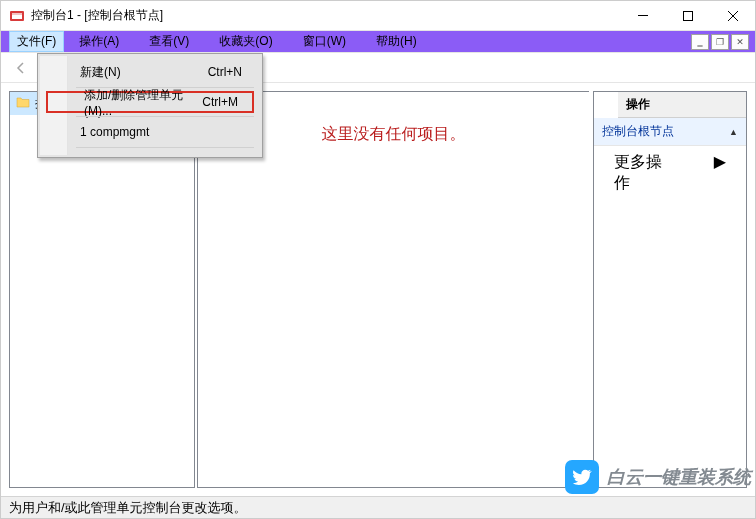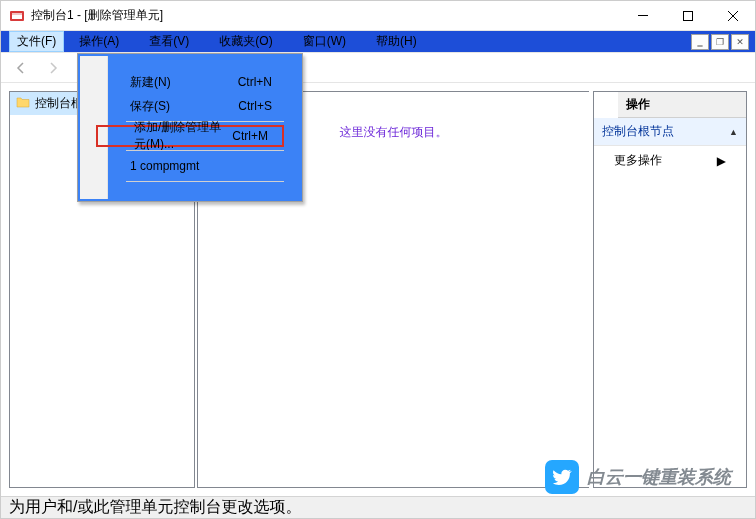--- a/index.html
+++ b/index.html
@@ -4,66 +4,66 @@
 <style>
 * { margin: 0; padding: 0; box-sizing: border-box; font-family: "Microsoft YaHei", "SimSun", sans-serif; }
 body { width: 756px; height: 519px; background: #fff; position: relative; overflow: hidden; border: 1px solid #ccc; }
 
 .titlebar { height: 30px; background: #fff; display: flex; align-items: center; padding-left: 8px; border-bottom: 1px solid #e5e5e5; }
 .titlebar .icon { width: 16px; height: 16px; margin-right: 6px; }
 .titlebar .title { font-size: 12px; flex: 1; color: #000; }
 .titlebar .winbtn { width: 45px; height: 30px; display: flex; align-items: center; justify-content: center; font-size: 14px; color: #000; }
 .titlebar .close { font-size: 16px; }
 
-.menubar { height: 22px; background: #1d4ed8; display: flex; align-items: center; padding-left: 8px; border-bottom: 1px solid #e5e5e5; position: relative; }
+.menubar { height: 22px; background: #8b5cf6; display: flex; align-items: center; padding-left: 8px; border-bottom: 1px solid #e5e5e5; position: relative; }
 .menu-item { padding: 2px 15px; font-size: 12px; color: #000; cursor: default; }
 .menu-item.active { background: #cce8ff; border: 1px solid #99d1ff; padding: 1px 7px; }
 .mdi-buttons { margin-left: auto; display:flex; gap:2px; padding-right:6px; align-items:center; }
 .mdi-buttons .mdi { width:18px; height:16px; border:1px solid #a0a0a0; display:flex; align-items:center; justify-content:center; font-size:9px; color:#555; background:#fdfdfd;}
 
 .toolbar { height: 30px; background: #fff; display: flex; align-items: center; padding: 0 8px; gap: 8px; border-bottom: 1px solid #e5e5e5; position: relative; }
 .tool-arrow { width: 24px; height: 22px; display: flex; align-items: center; justify-content: center; color: #888; border:1px solid transparent; }
 
 .workspace { position: absolute; top: 82px; left: 0; right: 0; bottom: 22px; display: flex; }
 .tree-panel { width: 186px; border: 1px solid #828790; margin: 8px 0 8px 8px; background: #fff; position: relative; }
 .tree-item { display: flex; align-items: center; padding: 3px 6px; background: #cce8ff; font-size: 12px; gap: 5px; }
 .content-panel { flex: 1; margin: 8px 2px; border-top: 1px solid #828790; border-bottom: 1px solid #828790; border-left:1px solid #828790; background: #fff; display: flex; align-items:flex-start; justify-content: center; padding-top: 32px; }
-.empty-msg { font-size: 12px; color: #6d28d9; }
+.empty-msg { font-size: 16px; color: #b91c1c; }
 .actions-panel { width: 154px; margin: 8px 8px 8px 2px; border: 1px solid #828790; background: #fff; }
 .actions-head { background: #f0f0f0; padding: 4px 8px; font-size: 12px; font-weight: bold; border-bottom: 1px solid #d0d0d0; margin-left: 24px; }
 .actions-sub { background: #fff; padding: 5px 8px; font-size: 12px; border-bottom: 1px solid #e6e6e6; display:flex; justify-content:space-between; align-items:center; color:#003399; background:#eaf3ff;}
 .actions-sub .triangle{ font-size:9px; color:#333; }
-.actions-link { padding: 6px 20px; font-size: 12px; display:flex; justify-content:space-between; align-items:center;gap:48px;}
+.actions-link { padding: 6px 20px; font-size: 16px; display:flex; justify-content:space-between; gap:48px;}
 
-.dropdown { position: absolute; left: 36px; top: 52px; width: 226px; background: #3b82f6; border: 1px solid #a0a0a0; box-shadow: 2px 3px 3px rgba(0,0,0,.25); z-index: 100; padding:16px;margin-left:40px;}
+.dropdown { position: absolute; left: 36px; top: 52px; width: 226px; background: #e5e5e5; border: 1px solid #a0a0a0; box-shadow: 2px 3px 3px rgba(0,0,0,.25); z-index: 100; padding:6px;}
 .dd-gutter { position:absolute; left:2px; top:2px; bottom:2px; width:28px; background:#f2f2f2; border-right:1px solid #e3e3e3;}
 .dd-item { position:relative; display: flex; align-items: center; height: 24px; font-size: 12px; padding:0 10px 0 36px;}
 .dd-item .shortcut { margin-left: auto; padding-right:4px; }
 .dd-sep { position:relative; border-top: 1px solid #d0d0d0; margin: 3px 2px 3px 32px; }
 .dd-highlight { position:relative; border: 2px solid #d93025; margin:1px 2px; }
 .dd-highlight .dd-item { height:18px; }
 
-.statusbar { position: absolute; bottom: 0; left: 0; right: 0; height: 22px; background: #f0f0f0; border-top: 1px solid #d4d4d4; display: flex; align-items: center; padding-left: 8px; font-size: 16px; }
+.statusbar { position: absolute; bottom: 0; left: 0; right: 0; height: 22px; background: #f0f0f0; border-top: 1px solid #d4d4d4; display: flex; align-items: center; padding-left: 8px; font-size: 13px; }
 
-.watermark { position: absolute; right: 24px; bottom: 24px; display: flex; align-items: center; gap: 8px; font-size: 18px; font-style: italic; font-weight: 600; color: #838a91; font-family: "Microsoft YaHei"; }
+.watermark { position: absolute; right: 4px; bottom: 24px; display: flex; align-items: center; gap: 8px; font-size: 18px; font-style: italic; font-weight: 600; color: #838a91; font-family: "Microsoft YaHei"; }
 .watermark .wm-icon { width: 34px; height: 34px; background: #25a7ff; border-radius: 7px; display: flex; align-items: center; justify-content: center; }
 .watermark .wm-icon svg { fill:#fff; }
 </style>
 </head>
 <body>
 
 <div class="titlebar">
   <span class="icon">
     <svg width="16" height="16" viewBox="0 0 16 16">
         <rect x="1" y="3" width="14" height="10" rx="1" fill="#d83b3b"></rect>
         <rect x="3" y="5" width="10" height="6" fill="#fff"></rect>
         <rect x="3" y="5" width="10" height="2" fill="#d83b3b" opacity=".3"></rect>
       </svg>
   </span>
-  <span class="title">控制台1 - [删除管理单元]</span>
+  <span class="title">控制台1 - [控制台根节点]</span>
   <div class="winbtn">
     <svg width="10" height="10" viewBox="0 0 10 10">
         <rect y="4" width="10" height="1" fill="#000"></rect>
       </svg>
   </div>
   <div class="winbtn">
     <svg width="10" height="10" viewBox="0 0 10 10">
         <rect x="0.5" y="0.5" width="9" height="9" fill="none" stroke="#000"></rect>
       </svg>
   </div>
@@ -127,24 +127,20 @@
     </div>
   </div>
 </div>
 
 <div class="dropdown">
   <div class="dd-gutter"></div>
   <div class="dd-item">
     <span>新建(N)</span>
     <span class="shortcut">Ctrl+N</span>
   </div>
-  <div class="dd-item">
-    <span>保存(S)</span>
-    <span class="shortcut">Ctrl+S</span>
-  </div>
   <div class="dd-sep"></div>
   <div class="dd-highlight">
     <div class="dd-item">
       <span>添加/删除管理单元(M)...</span>
       <span class="shortcut">Ctrl+M</span>
     </div>
   </div>
   <div class="dd-sep"></div>
   <div class="dd-item">
     <span>1 compmgmt</span>

